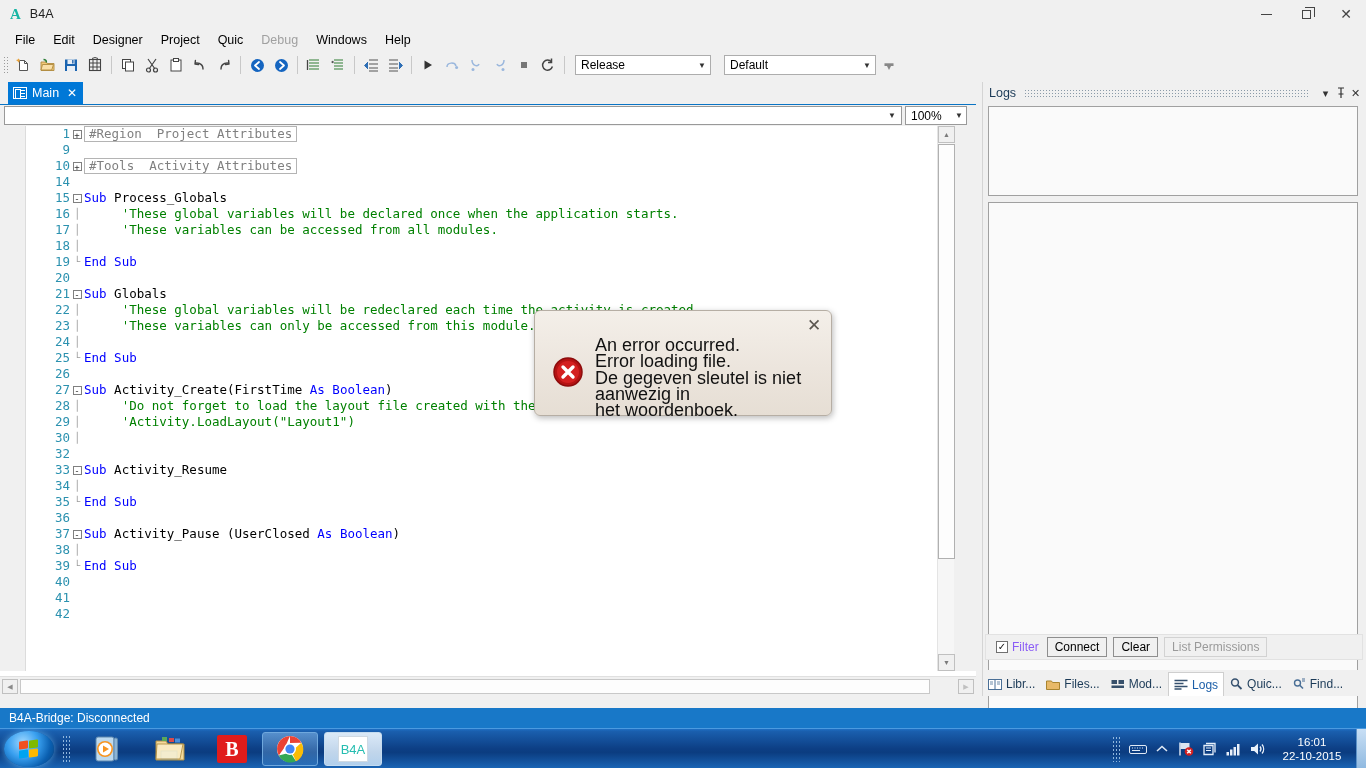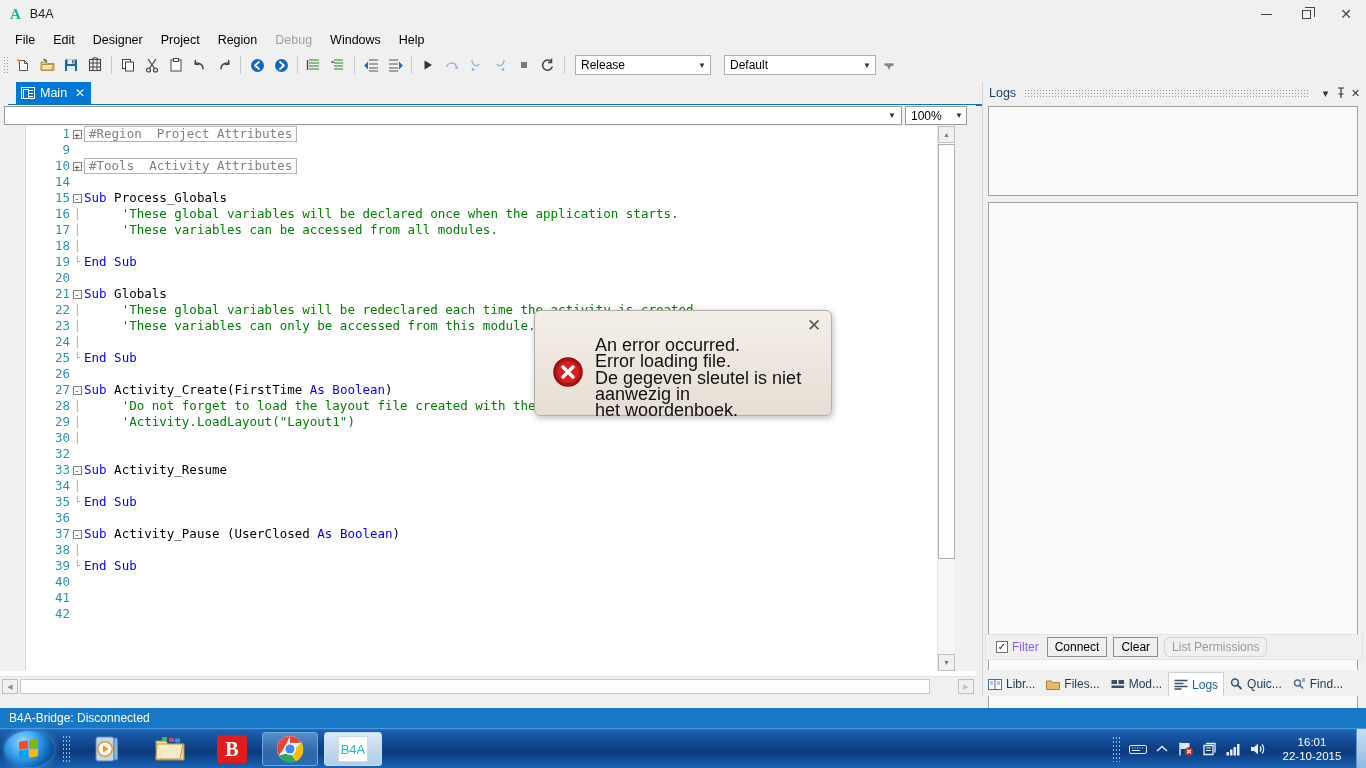--- a/index.html
+++ b/index.html
@@ -81,21 +81,21 @@
   }
   .combo-release { width:136px; margin-left:6px; }
   .combo-default { width:152px; margin-left:13px;justify-content:center; }
   .tb-overflow {
     margin-left:8px; width:10px; color:#888; font-size:9px;
     display:flex; flex-direction:column; align-items:center; line-height:4px;
   }
 
   
   .tabstrip {
-    position:absolute; left:8px; top:82px; width:976px; height:22px;
+    position:absolute; left:0; top:82px; width:976px; height:22px;
     background:#f0f0f0;
   }
   .edtab {
     position:absolute; left:8px; top:0; height:22px;
     background:#0078d7; color:#fff;
     display:flex; align-items:center; padding:0 6px 0 5px; font-size:12.5px;
   }
   .tab-ico {
     width:14px; height:12px; border:1.4px solid #fff; margin-right:5px;
     display:flex; position:relative;
@@ -261,21 +261,21 @@
     width:12px; height:12px; border:1px solid #707070; background:#fff;
     display:flex; align-items:center; justify-content:center;
     font-size:10px; color:#111; line-height:10px; margin-right:4px;
   }
   .chklabel { font-size:12px; color:#8b5cf6; }
   .btn {
     height:20px; background:#f0f0f0; border:1px solid #8e8e8e;
     font-size:12px; color:#000; padding:0 7px;
     display:flex; align-items:center; margin-right:6px;
   }
-  .btn.dis { color:#9a9a9a; border-color:#d2d2d2;border-radius:6px; }
+  .btn.dis { color:#9a9a9a; border-color:#d2d2d2; }
 
   .logs-tabs {
     position:absolute; left:0; bottom:0; width:384px; height:26px;
     background:#f0f0f0; display:flex; align-items:flex-end;
   }
   .ltab {
     height:24px; display:flex; align-items:center; padding:0 5px;
     font-size:12px; color:#1b3a57; margin-right:1px;
   }
   .ltab.active { background:#ffffff; border:1px solid #cfcfcf; border-bottom:none; color:#1b5ea8; }
@@ -358,21 +358,21 @@
           <span class="glyph-close">✕</span>
         </div>
     </div>
   </div>
 
   <div class="menubar">
     <div class="menu-item">File</div>
     <div class="menu-item">Edit</div>
     <div class="menu-item">Designer</div>
     <div class="menu-item">Project</div>
-    <div class="menu-item">Region</div>
+    <div class="menu-item">Quic</div>
     <div class="menu-item disabled">Debug</div>
     <div class="menu-item">Windows</div>
     <div class="menu-item">Help</div>
   </div>
 
   <div class="toolbar">
     <div class="tb-grip"></div>
 
     <div class="tb-btn">
       <svg class="tb-svg" width="17" height="17" viewBox="0 0 17 17">

